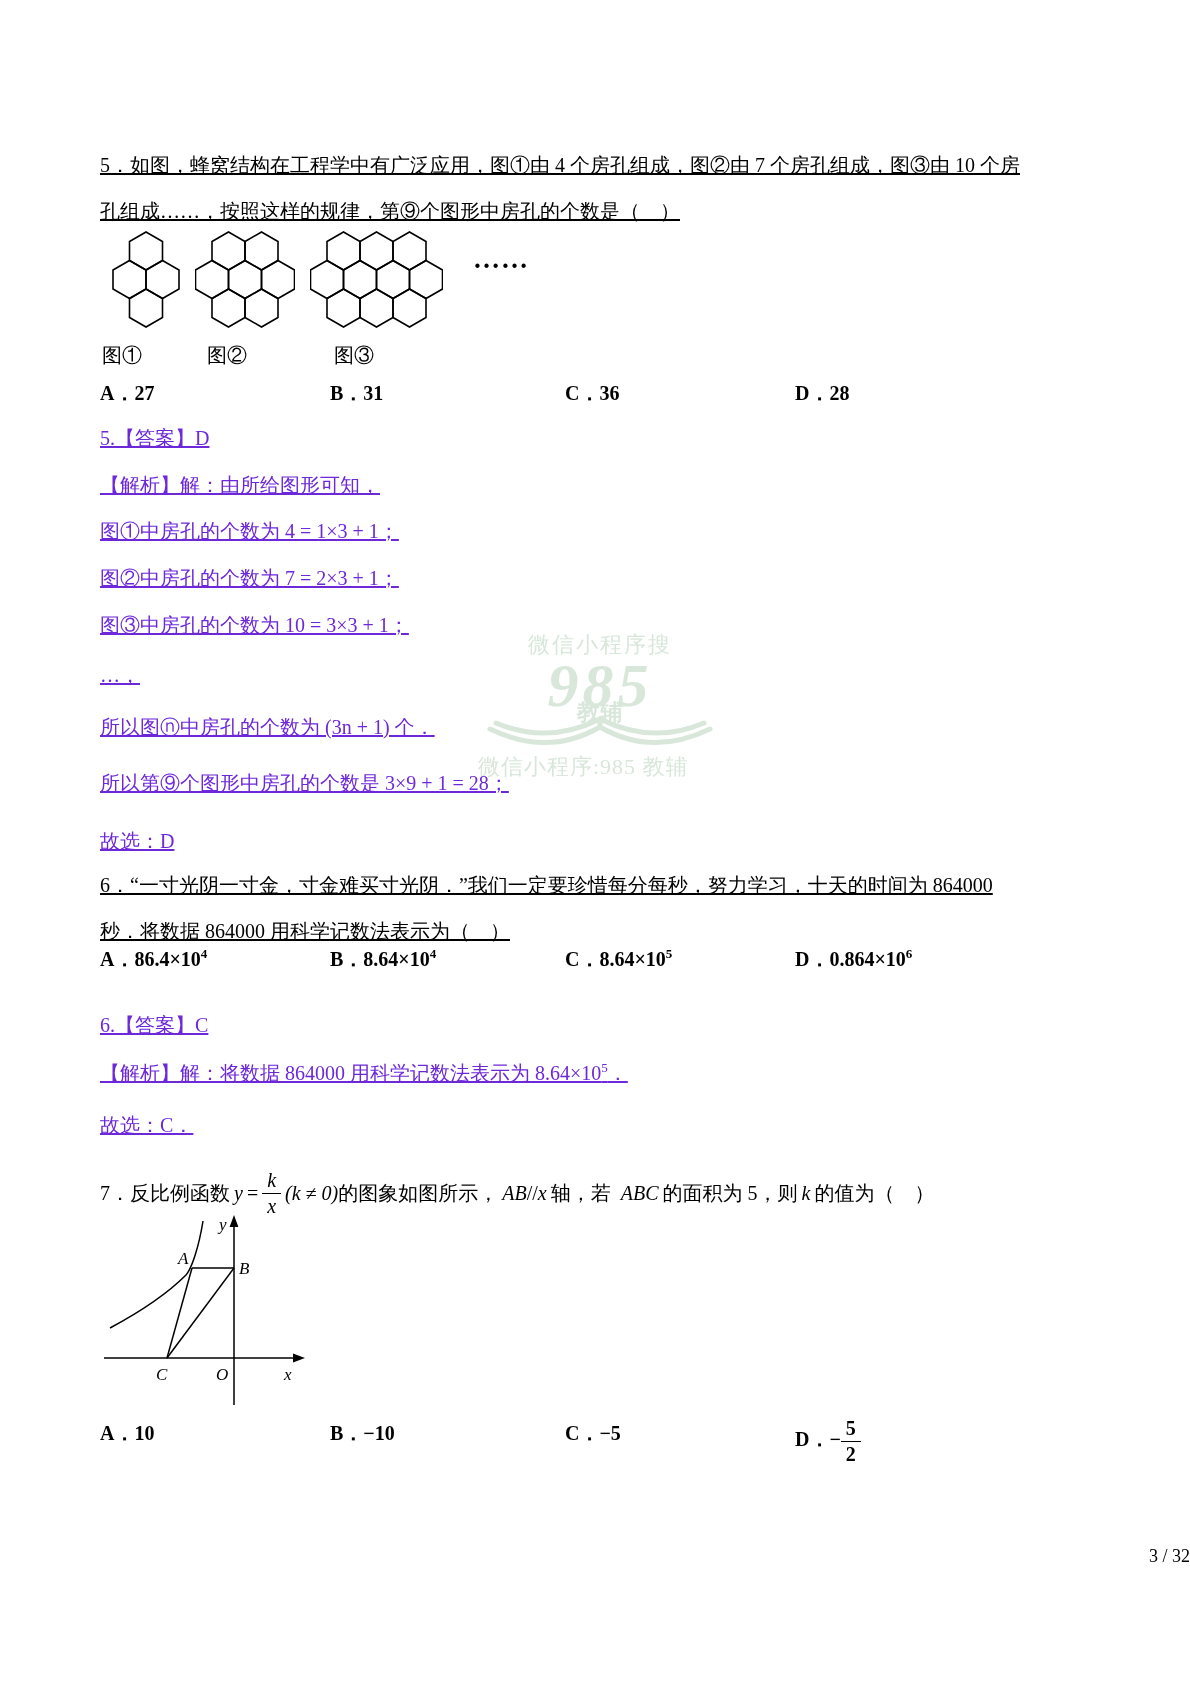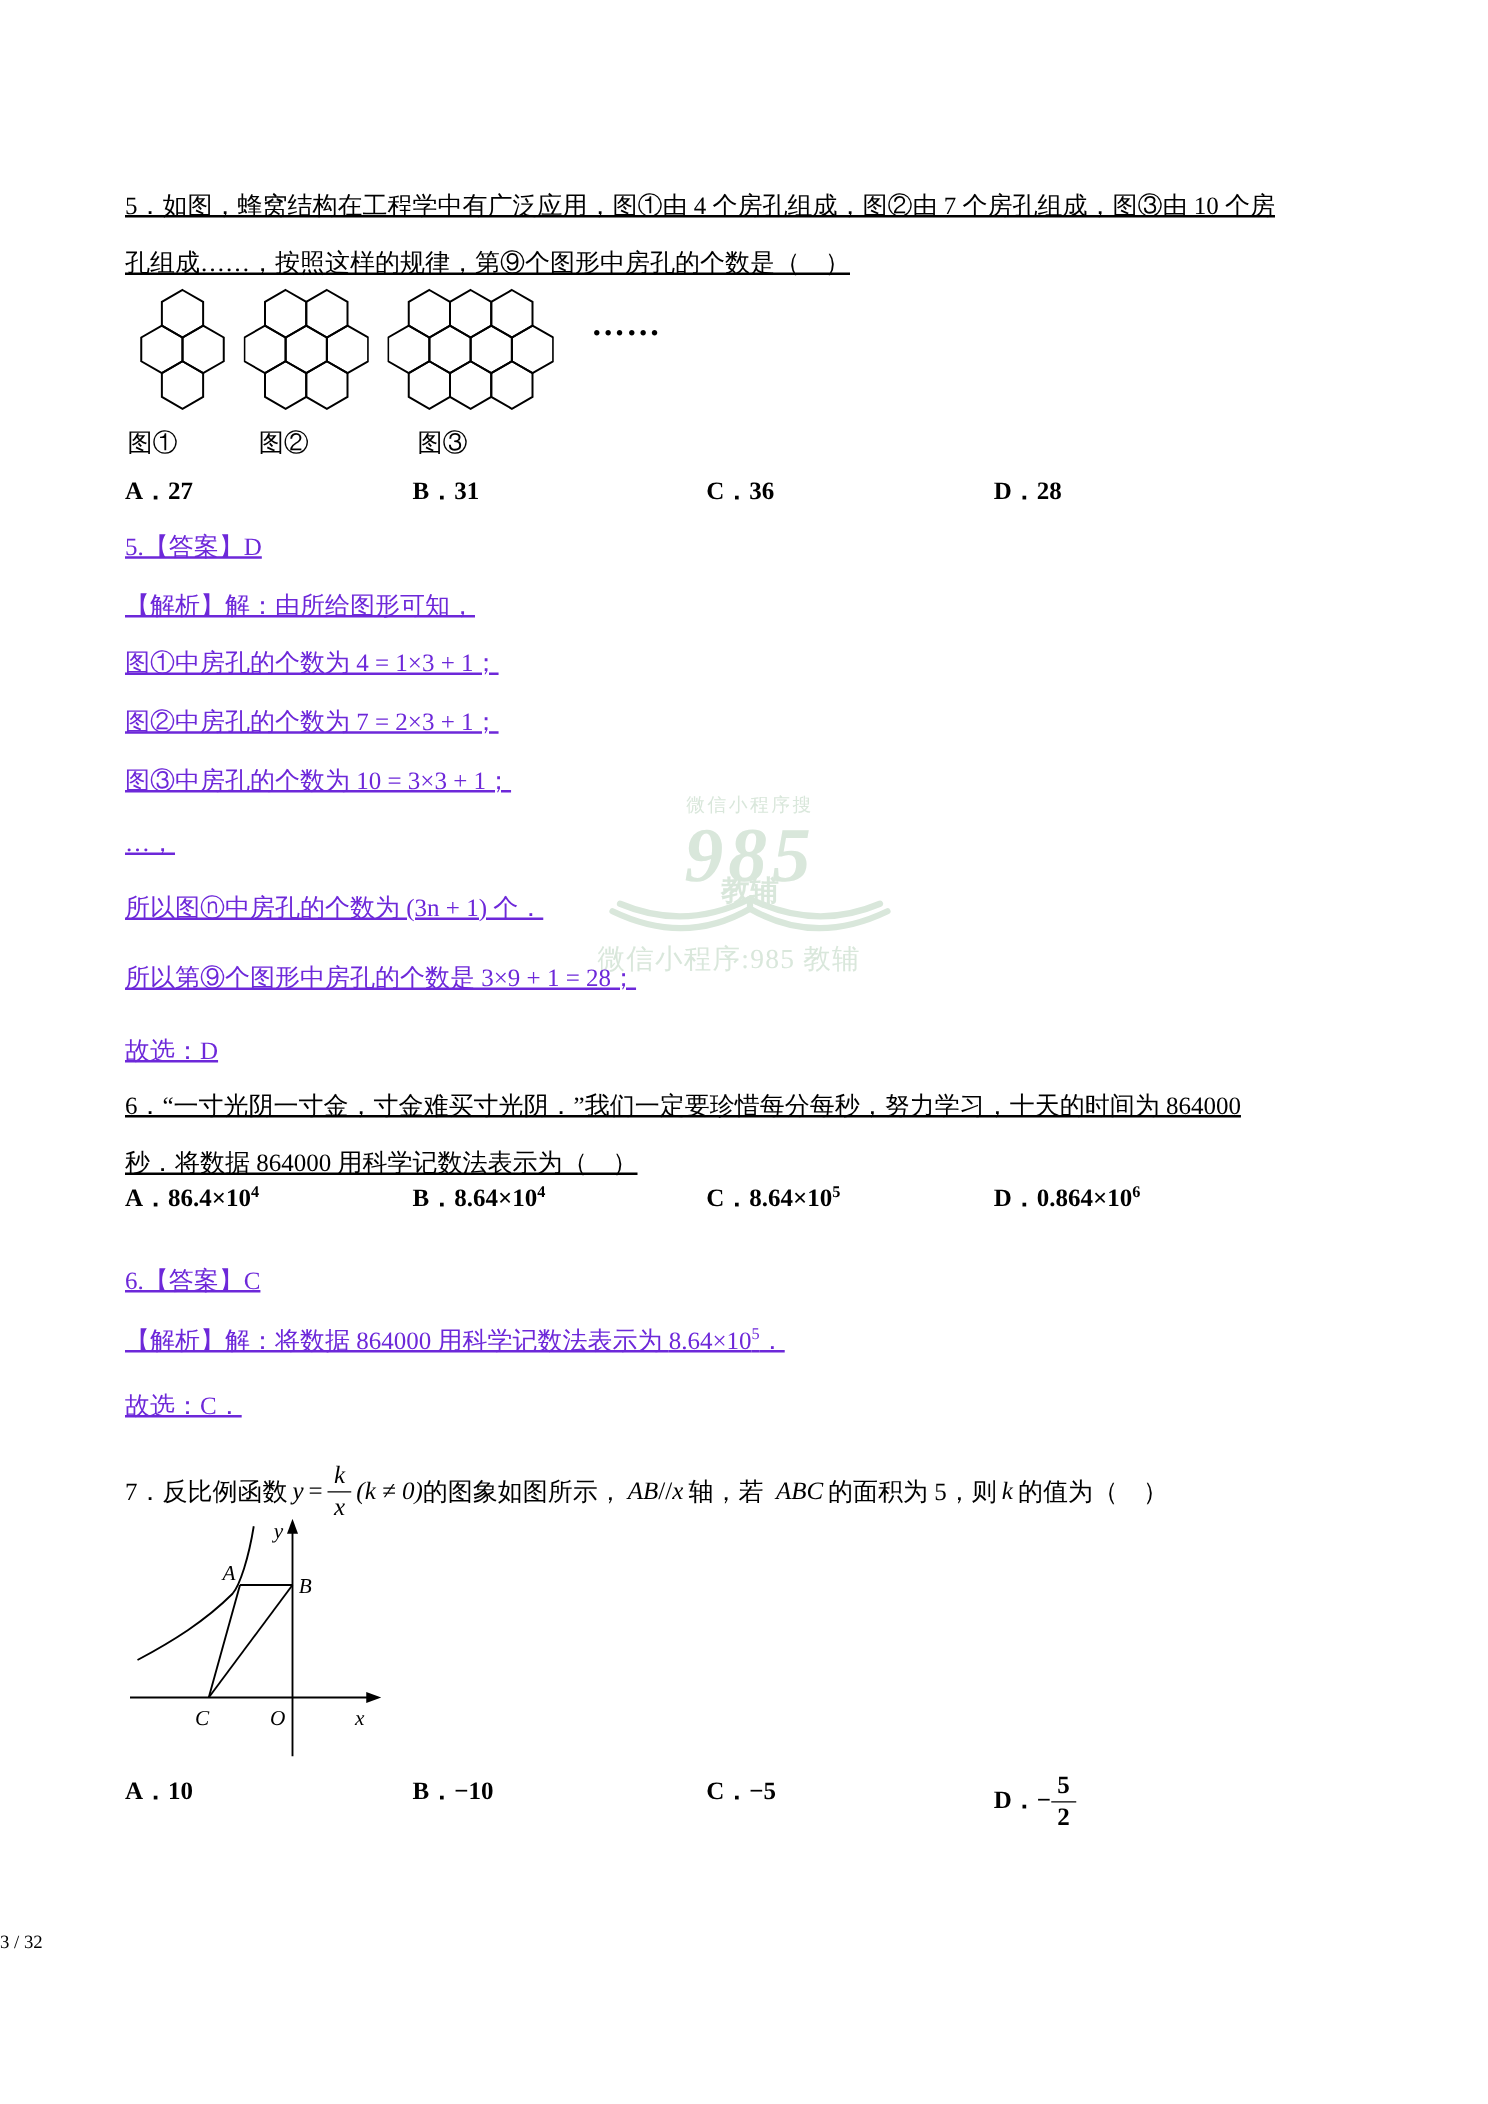--- a/index.html
+++ b/index.html
@@ -27,26 +27,26 @@
   .it { font-style:italic; }
   .stem7 { display:flex; align-items:center; white-space:nowrap;margin-top:20px; }
   .stem7 > * { flex:0 0 auto; }
   .gap-s { margin-left:4px; } .gap-m { margin-left:10px; }
   
   .graph svg { display:block; }
   .gtext { font-family:"Liberation Serif","DejaVu Serif",serif; font-style:italic; font-size:17px; fill:#000; }
   
   .wm { position:absolute; z-index:1; color:#d9e7db; text-align:center; }
   .wm-big { left:468px; top:633px; width:264px; }
-  .wm-line1 { font-size:15px; letter-spacing:2px; line-height:24px; }
+  .wm-line1 { font-size:22px; letter-spacing:2px; line-height:24px; }
   .wm-985 { font-size:62px; font-weight:700; font-style:italic; line-height:56px; letter-spacing:4px; }
   .wm-sub { position:absolute; left:0; right:0; top:64px; font-size:23px; font-weight:700; }
   .wm-book { margin:-4px auto 0; display:block; }
   .wm-caption { left:478px; top:752px; font-size:22px; letter-spacing:1px; white-space:nowrap; }
-  .footer { position:absolute; left:0; right:0; top:1546px; text-align:left; font-size:15px; z-index:2; }
+  .footer { position:absolute; left:0; right:0; top:1546px; text-align:right; font-size:18px; z-index:2; }
 </style>
 </head>
 <body>
 
 <div class="page">
 
   <div class="wm wm-big">
     <div class="wm-line1">微信小程序搜</div>
     <div class="wm-985">985</div>
     <div class="wm-sub">教辅</div>

